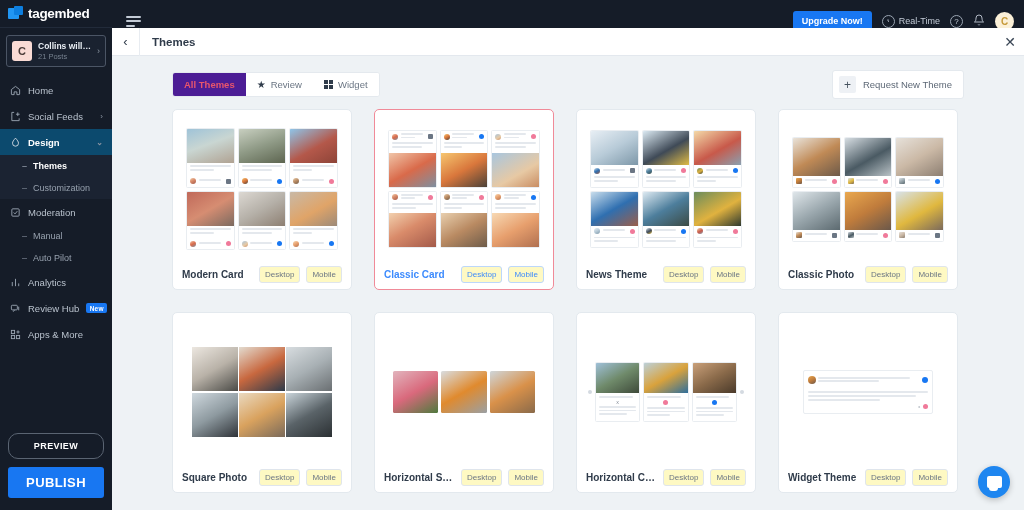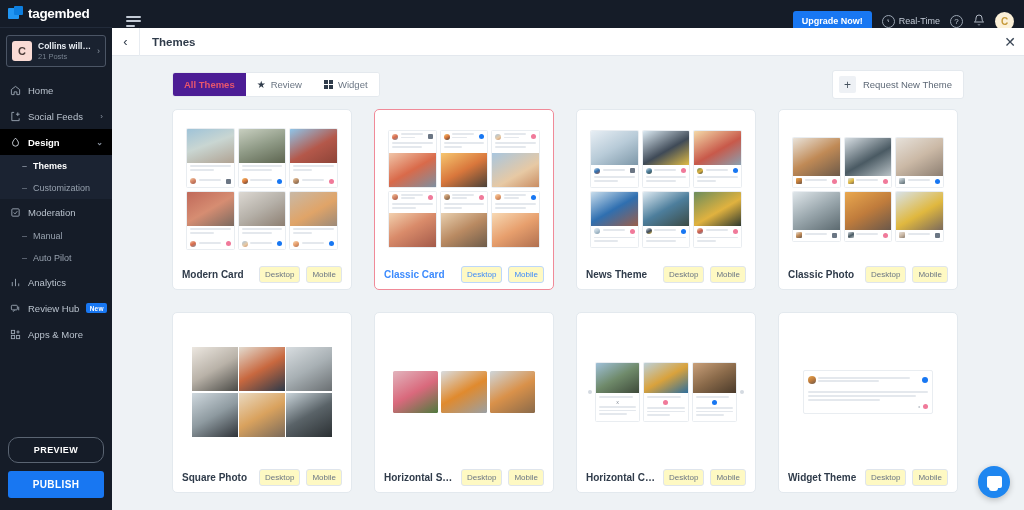--- a/index.html
+++ b/index.html
@@ -41,39 +41,39 @@
   .account-sub { font-size:7.5px;color:#76818f;margin-top:1px; }
   .account-chev { color:#8b95a3; font-size:9px; }
 
   .nav { flex:1; padding-top:4px; overflow:hidden; }
   .nav-item {
     display:flex;align-items:center;gap:7px;padding:7px 9px;font-size:9.5px;color:#b9c2cd;cursor:pointer;
   }
   .nav-item .ic { width:12px;height:12px;display:flex;align-items:center;justify-content:center;flex:0 0 12px;color:#9aa5b2;}
   .nav-item .lbl { flex:1; white-space:nowrap; }
   .nav-item .chev { font-size:8px; color:#8b95a3; }
-  .nav-item.active { background:#000000; color:#ffffff; font-weight:bold; }
+  .nav-item.active { background:#0c4a6e; color:#ffffff; font-weight:bold; }
   .nav-item.active .ic { color:#d6dde5; }
   .nav-group { background:#1b2332; }
   .nav-sub {
     display:flex;align-items:center;gap:6px;padding:6px 9px 6px 22px;font-size:9px;color:#97a1ae;cursor:pointer;
   }
   .nav-sub .dash { color:#7d8795; font-size:9px; }
   .nav-sub.active { color:#ffffff; font-weight:bold; }
   .badge-new {
     background:#1877f2;color:#fff;font-size:6.5px;font-weight:bold;border-radius:2px;padding:1.5px 3.5px;letter-spacing:.2px;
   }
   .side-actions { padding:0 8px 12px 8px; }
   .btn-preview {
     display:block;width:100%;text-align:center;border:1px solid #5a6472;border-radius:10px;
     background:#151c28;color:#ffffff;font-size:9px;font-weight:bold;padding:7px 0;letter-spacing:.4px;cursor:pointer;
   }
   .btn-publish {
     display:block;width:100%;text-align:center;border:none;border-radius:3px;
-    background:#1877f2;color:#ffffff;font-size:10px;font-weight:bold;padding:8px 0;letter-spacing:.4px;margin-top:8px;cursor:pointer;
+    background:#1877f2;color:#ffffff;font-size:13px;font-weight:bold;padding:8px 0;letter-spacing:.4px;margin-top:8px;cursor:pointer;
   }
 
   
   .right { flex:1; display:flex; flex-direction:column; min-width:0; }
   .topbar {
     height:28px;background:#151c28;display:flex;align-items:center;padding:14px 10px 0 14px;gap:10px;flex:0 0 28px;
   }
   .hamburger { width:15px;height:11px;display:flex;flex-direction:column;justify-content:space-between;cursor:pointer;}
   .hamburger span{display:block;height:2px;background:#c3cbd6;border-radius:1px;}
   .hamburger span:nth-child(1){width:15px;}

